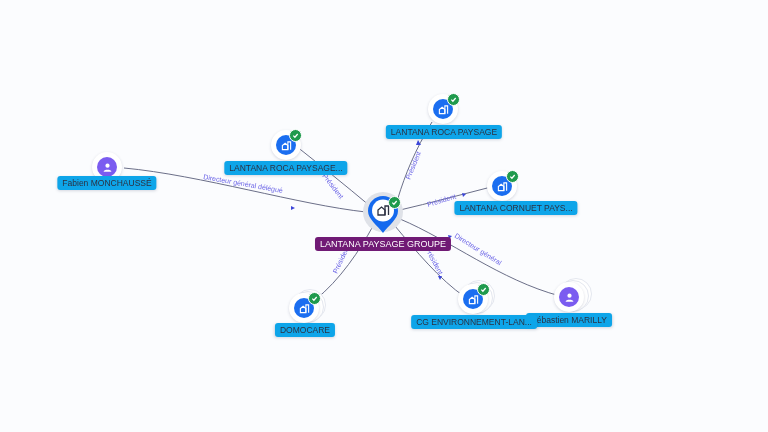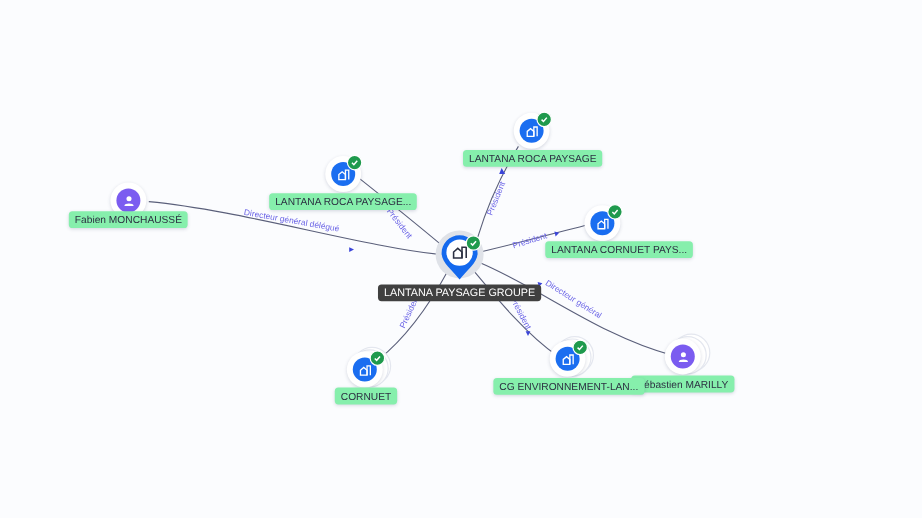--- a/index.html
+++ b/index.html
@@ -25,27 +25,27 @@
   }
   .disc.company { background:#1b6ef0; }
   .disc.person { background:#7b5cf0; }
   .check {
     position:absolute; width:11px; height:11px; border-radius:50%;
     background:#1f9a4d; border:1.5px solid #fff;
     display:flex; align-items:center; justify-content:center;
   }
   .label {
     position:absolute; white-space:nowrap;
-    font-size:8.5px; color:#2c3142; background:#86efac;
+    font-size:8.5px; color:#2c3142; background:#0ea5e9;
     padding:2px 5px; border-radius:3px;
     box-shadow:0 1px 3px rgba(40,50,90,0.18);
     transform:translateX(-50%);
   }
   .label.main {
-    background:#404040; color:#ffffff; font-size:9px; padding:2px 5px;
+    background:#701a75; color:#ffffff; font-size:9px; padding:2px 5px;
     box-shadow:none;
   }
   .pin-wrap { position:absolute; }
   .pin-halo {
     position:absolute; left:-20px; top:-20px; width:40px; height:40px; border-radius:50%;
     background:#dfe2e8;
   }
 </style>
 </head>
 <body>
@@ -160,21 +160,21 @@
         <path d="M1.5,10.5 L1.5,6 L4.5,3.5 L7.5,6 L7.5,10.5 Z"></path>
         <path d="M7.5,10.5 L7.5,2 L10.5,2 L10.5,10.5"></path>
       </svg>
   </div>
   <div class="check" style="left:4px; top:-16px;">
     <svg width="7" height="7" viewBox="0 0 8 8">
         <path d="M1.5,4.2 L3.3,6 L6.5,2.3" stroke="#fff" stroke-width="1.4" fill="none"></path>
       </svg>
   </div>
 </div>
-<div class="label" style="left:305px; top:323px;">CORNUET</div>
+<div class="label" style="left:305px; top:323px;">DOMOCARE</div>
 
 <div class="node" style="left:473px; top:299px;">
   <div class="stack" style="left:-10px; top:-19px; width:30px; height:30px;"></div>
   <div class="stack" style="left:-12px; top:-17px; width:30px; height:30px;"></div>
   <div class="halo" style="left:-15px; top:-15px; width:30px; height:30px;"></div>
   <div class="disc company" style="left:-10px; top:-10px; width:20px; height:20px;">
     <svg width="11" height="11" viewBox="0 0 12 12" fill="none" stroke="#fff" stroke-width="1.2">
         <path d="M1.5,10.5 L1.5,6 L4.5,3.5 L7.5,6 L7.5,10.5 Z"></path>
         <path d="M7.5,10.5 L7.5,2 L10.5,2 L10.5,10.5"></path>
       </svg>

